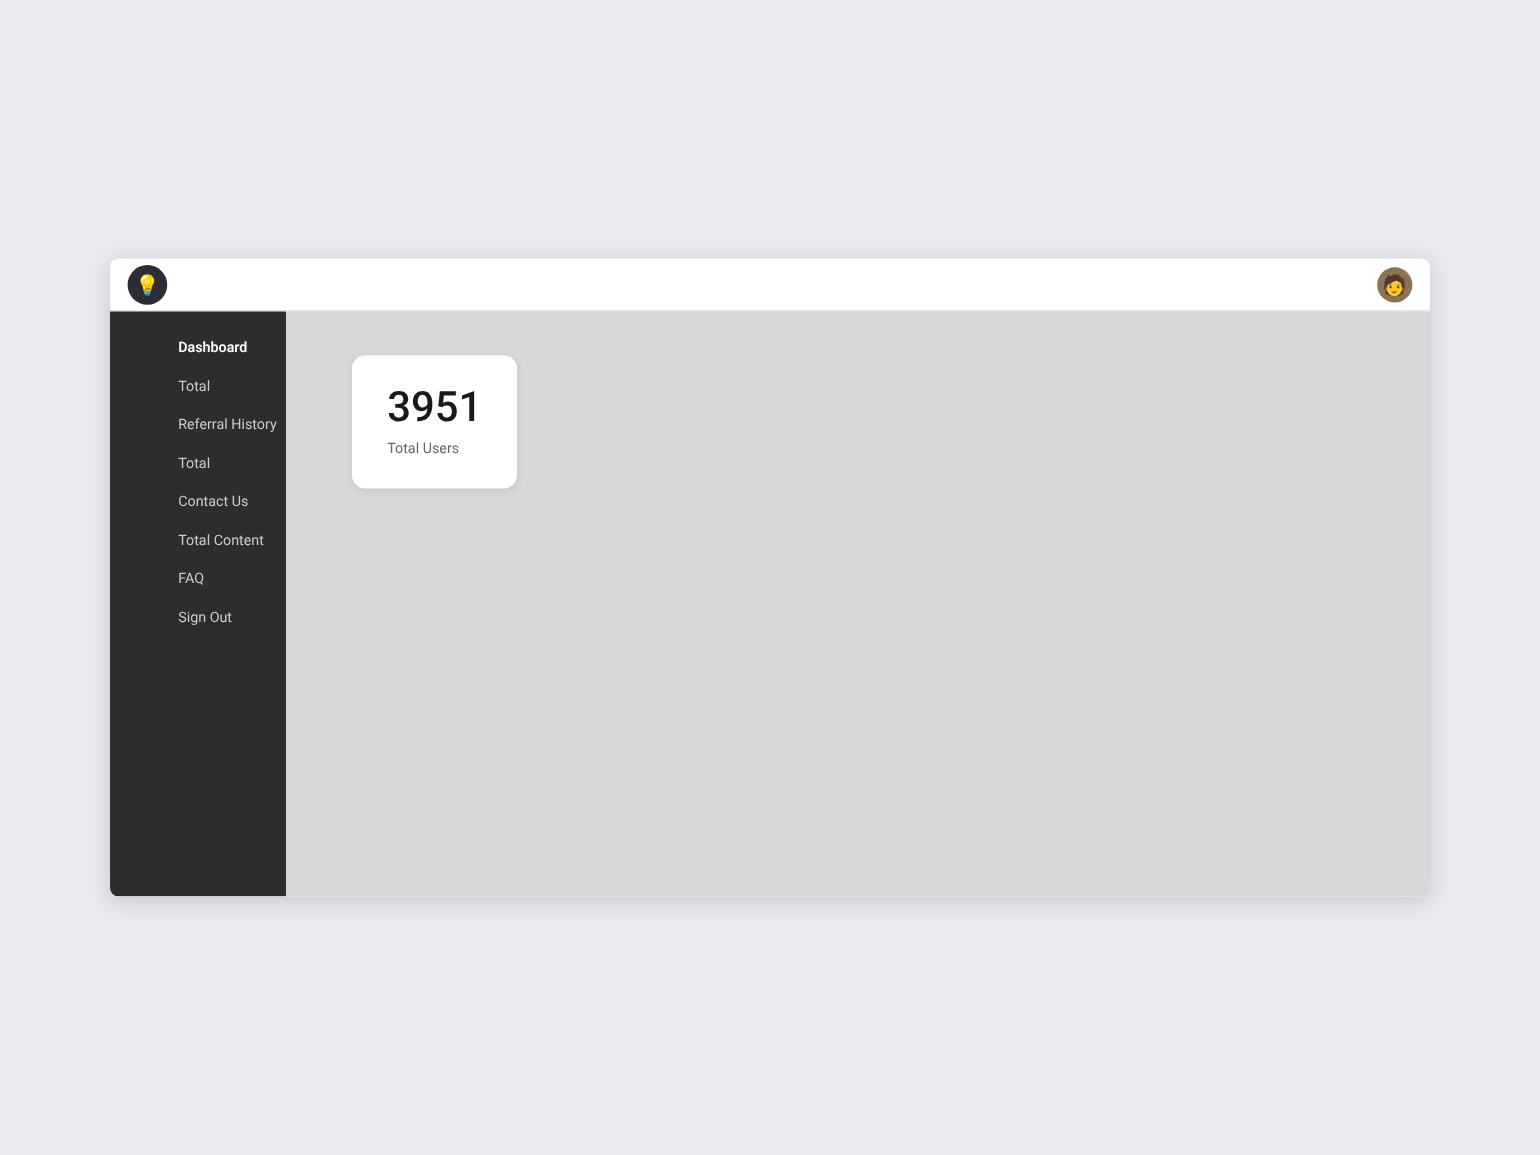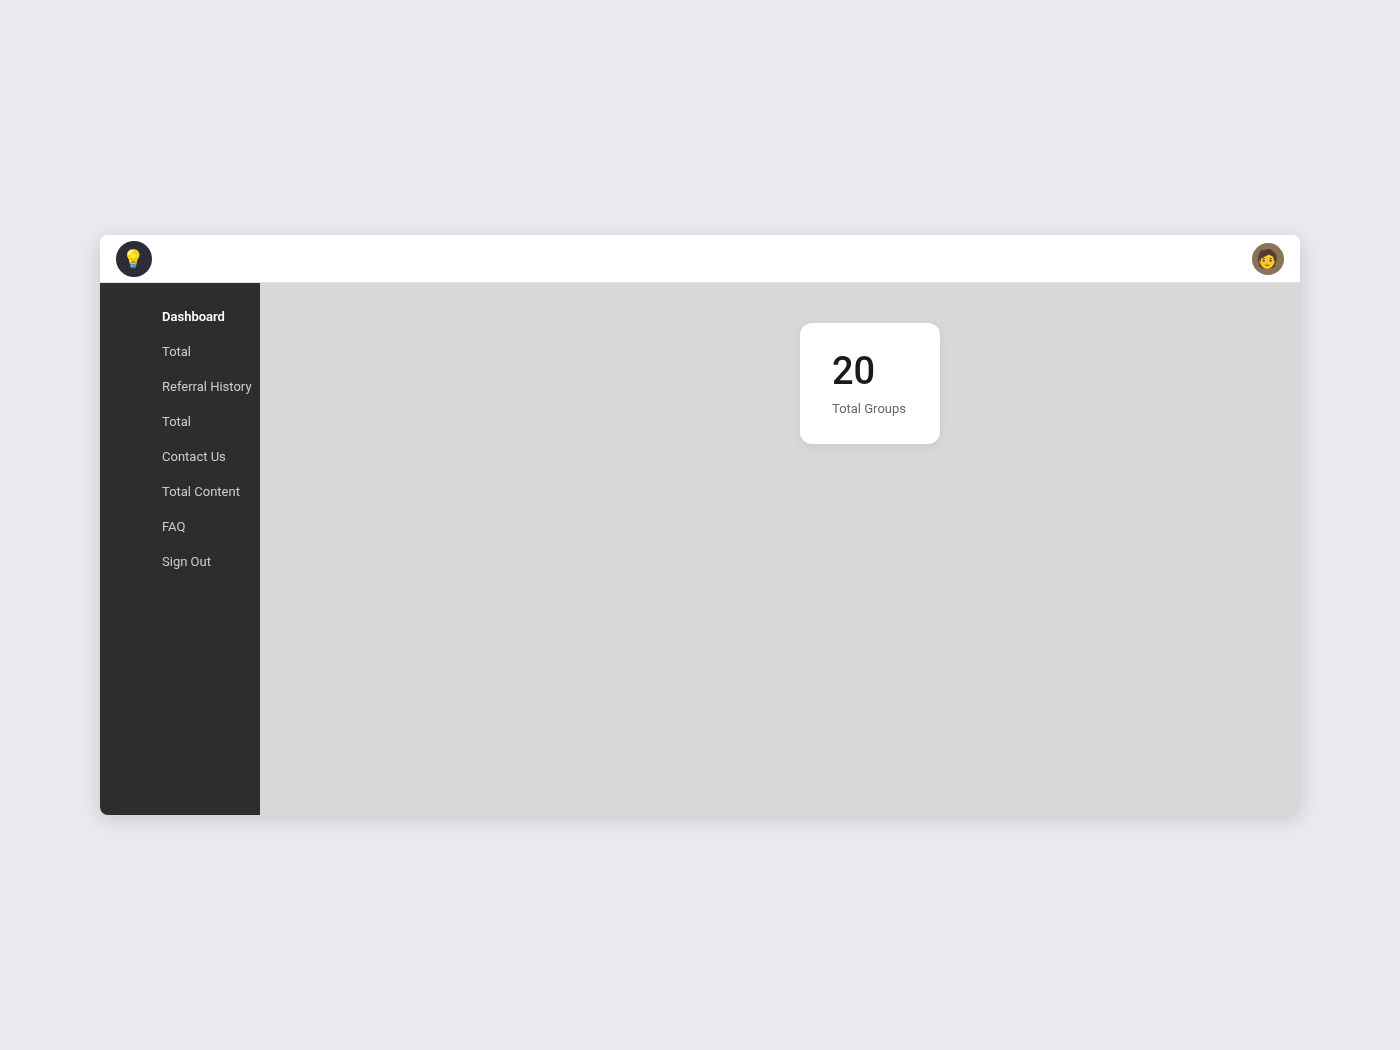--- a/index.html
+++ b/index.html
@@ -177,25 +177,25 @@
         <span>FAQ</span>
       </div>
       <div class="sidebar-item">
         <span>Sign Out</span>
       </div>
     </nav>
 
     <div class="content-area">
       <div class="stats-row">
 
+        <div class="stat-card">
+          <div class="stat-value">3951</div>
+          <div class="stat-label">Total Users</div>
+        </div>
 
         <div class="stat-spacer"></div>
 
-        <div class="stat-card">
-          <div class="stat-value">20</div>
-          <div class="stat-label">Total Groups</div>
-        </div>
 
       </div>
     </div>
 
   </div>
 </div>
 
 </body></html>

